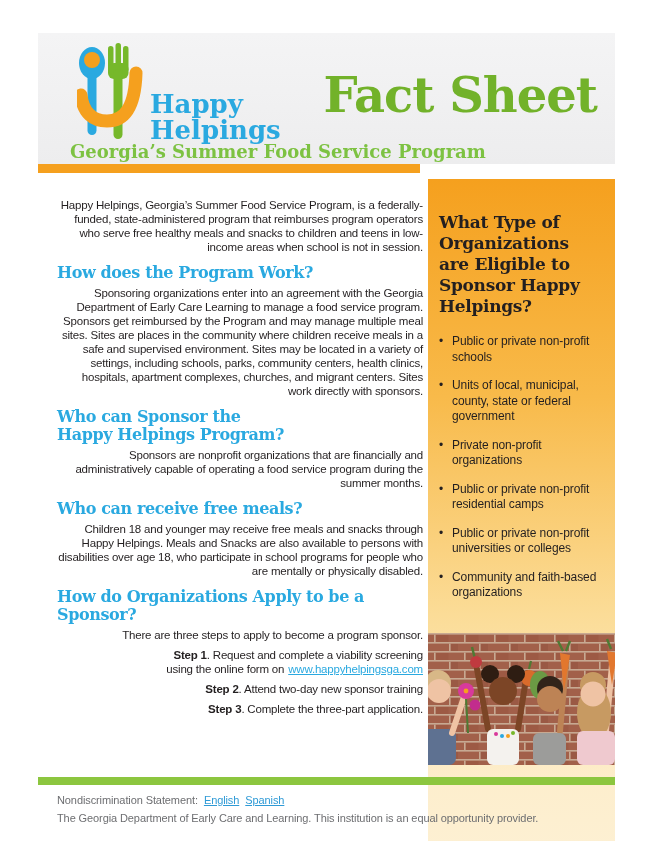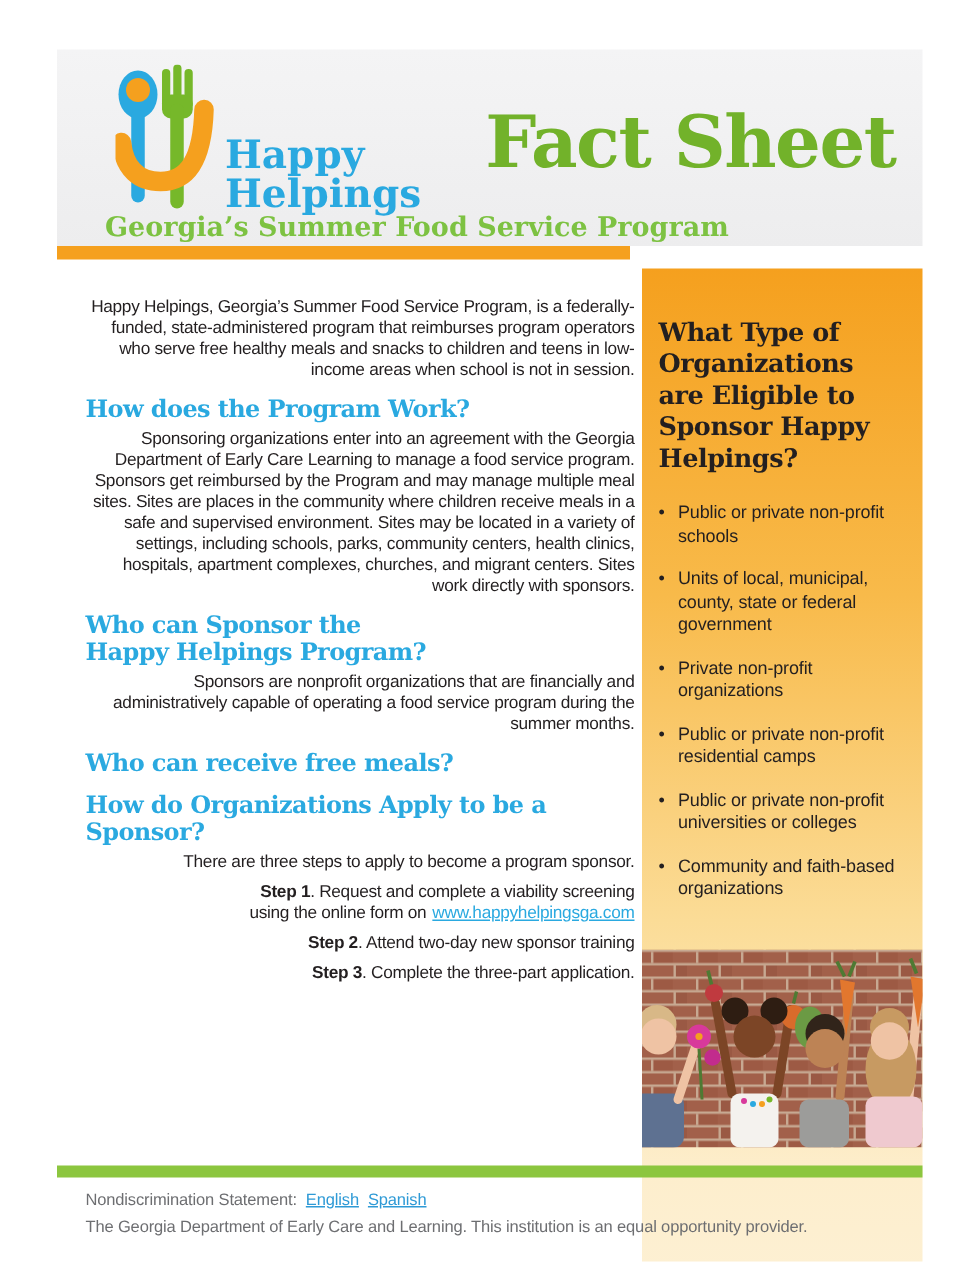--- a/index.html
+++ b/index.html
@@ -92,20 +92,21 @@
     <div class="h2">How does the Program Work?</div>
     <p>Sponsoring organizations enter into an agreement with the Georgia Department of Early Care Learning to manage a food service program. Sponsors get reimbursed by the Program and may manage multiple meal sites. Sites are places in the community where children receive meals in a safe and supervised environment. Sites may be located in a variety of settings, including schools, parks, community centers, health clinics, hospitals, apartment complexes, churches, and migrant centers. Sites work directly with sponsors.</p>
 
     <div class="h2">
       <span>Who can Sponsor the</span>
       <span>Happy Helpings Program?</span>
     </div>
     <p>Sponsors are nonprofit organizations that are financially and administratively capable of operating a food service program during the summer months.</p>
 
     <div class="h2">Who can receive free meals?</div>
+    <p>Children 18 and younger may receive free meals and snacks through Happy Helpings. Meals and Snacks are also available to persons with disabilities over age 18, who participate in school programs for people who are mentally or physically disabled.</p>
 
     <div class="h2">How do Organizations Apply to be a Sponsor?</div>
     <p>There are three steps to apply to become a program sponsor.</p>
 
     <p class="step">
       <strong>Step 1</strong><span>. Request and complete a viability screening</span>
     </p>
     <p class="step-cont">
       <span>using the online form on</span><a class="link" href="#">www.happyhelpingsga.com</a>
     </p>

